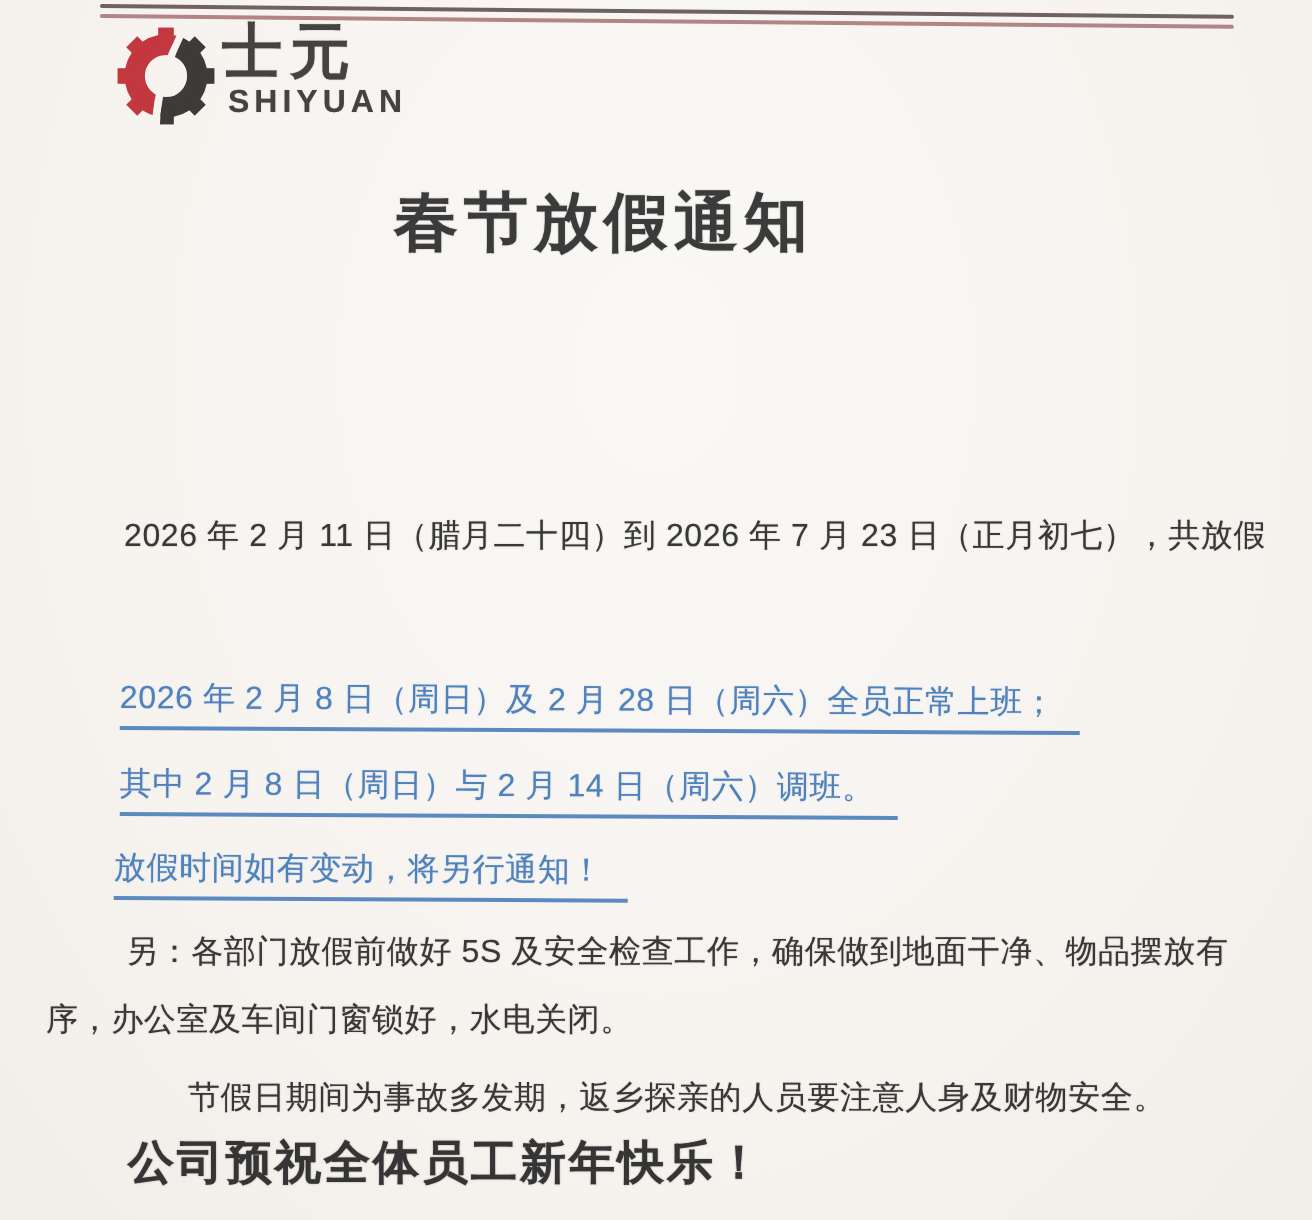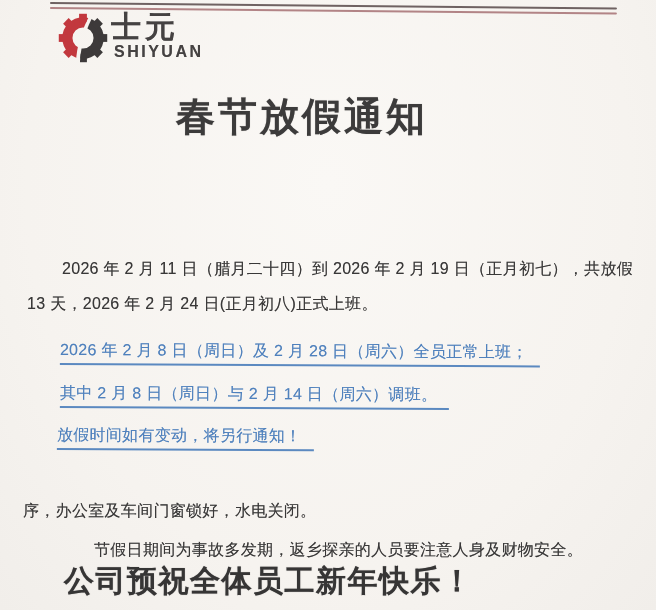--- a/index.html
+++ b/index.html
@@ -21,21 +21,21 @@
   .logo{position:absolute;left:57px;top:13px;display:flex;align-items:flex-start;}
   .logo svg{width:52px;height:50px;display:block;}
   .logo-text{margin-left:2px;margin-top:-2px;}
   .logo-cn{font-size:30px;font-weight:700;color:#454242;letter-spacing:4px;line-height:32px;
            text-shadow:0 0 .6px rgba(69,66,66,.55);}
   .logo-en{font-size:16px;font-weight:700;color:#454242;letter-spacing:2.5px;margin-top:0px;margin-left:3px;
            text-shadow:0 0 .5px rgba(69,66,66,.5);}
 
   .title{
     position:absolute;left:0;right:0;top:90px;margin:0;
-    text-align:center;font-size:39px;font-weight:700;letter-spacing:3px;
+    text-align:center;font-size:32px;font-weight:700;letter-spacing:3px;
     color:#3c3b3b;text-shadow:0 0 .7px rgba(60,59,59,.55);
   }
 
   .line{
     position:absolute;white-space:nowrap;
     font-size:16px;letter-spacing:.3px;color:#393838;
     text-shadow:0 0 .6px rgba(57,56,56,.5);
     line-height:22px;
   }
   .blue{color:#4f81bd;text-shadow:0 0 .6px rgba(79,129,189,.5);}
@@ -44,21 +44,21 @@
   .l-salutation{left:30px;top:173px;}
   .l-intro{left:62px;top:211px;}
   .l-h1{left:62px;top:258px;}
   .l-h2{left:27px;top:293px;}
   .l-b1{left:60px;top:339px;transform:rotate(.3deg);transform-origin:left top;}
   .l-b2{left:60px;top:382px;transform:rotate(.3deg);transform-origin:left top;}
   .l-b3{left:57px;top:424px;transform:rotate(.3deg);transform-origin:left top;}
   .l-n1{left:63px;top:466px;}
   .l-n2{left:23px;top:500px;}
   .l-safety{left:94px;top:539px;}
-  .l-closing{left:64px;top:570px;font-size:30px;font-weight:700;letter-spacing:1.5px;color:#363535;
+  .l-closing{left:64px;top:570px;font-size:23px;font-weight:700;letter-spacing:1.5px;color:#363535;
              text-shadow:0 0 .8px rgba(54,53,53,.6);}
 </style>
 </head>
 <body>
 
 <div class="page">
 
   <div class="rule-wrap">
     <div class="rule rule-dark"></div>
     <div class="rule rule-rose"></div>
@@ -105,26 +105,26 @@
     </svg>
     <div class="logo-text">
       <div class="logo-cn">士元</div>
       <div class="logo-en">SHIYUAN</div>
     </div>
   </div>
 
   <h1 class="title">春节放假通知</h1>
 
 
-  <div class="line l-h1">2026 年 2 月 11 日（腊月二十四）到 2026 年 2 月 19 日（正月初七），共放假</div>
-  <div class="line l-h2">13 天，2026 年 2 月 24 日(正月初八)正式上班。</div>
+  <div class="line l-h1">2026 年 2 月 11 日（腊月二十四）到 2026 年 7 月 23 日（正月初七），共放假</div>
 
   <div class="line blue l-b1"><span class="u">2026 年 2 月 8 日（周日）及 2 月 28 日（周六）全员正常上班；</span></div>
   <div class="line blue l-b2"><span class="u">其中 2 月 8 日（周日）与 2 月 14 日（周六）调班。</span></div>
   <div class="line blue l-b3"><span class="u">放假时间如有变动，将另行通知！</span></div>
 
+  <div class="line l-n1">另：各部门放假前做好 5S 及安全检查工作，确保做到地面干净、物品摆放有</div>
   <div class="line l-n2">序，办公室及车间门窗锁好，水电关闭。</div>
 
   <div class="line l-safety">节假日期间为事故多发期，返乡探亲的人员要注意人身及财物安全。</div>
 
   <div class="line l-closing">公司预祝全体员工新年快乐！</div>
 
 </div>
 
 </body></html>

